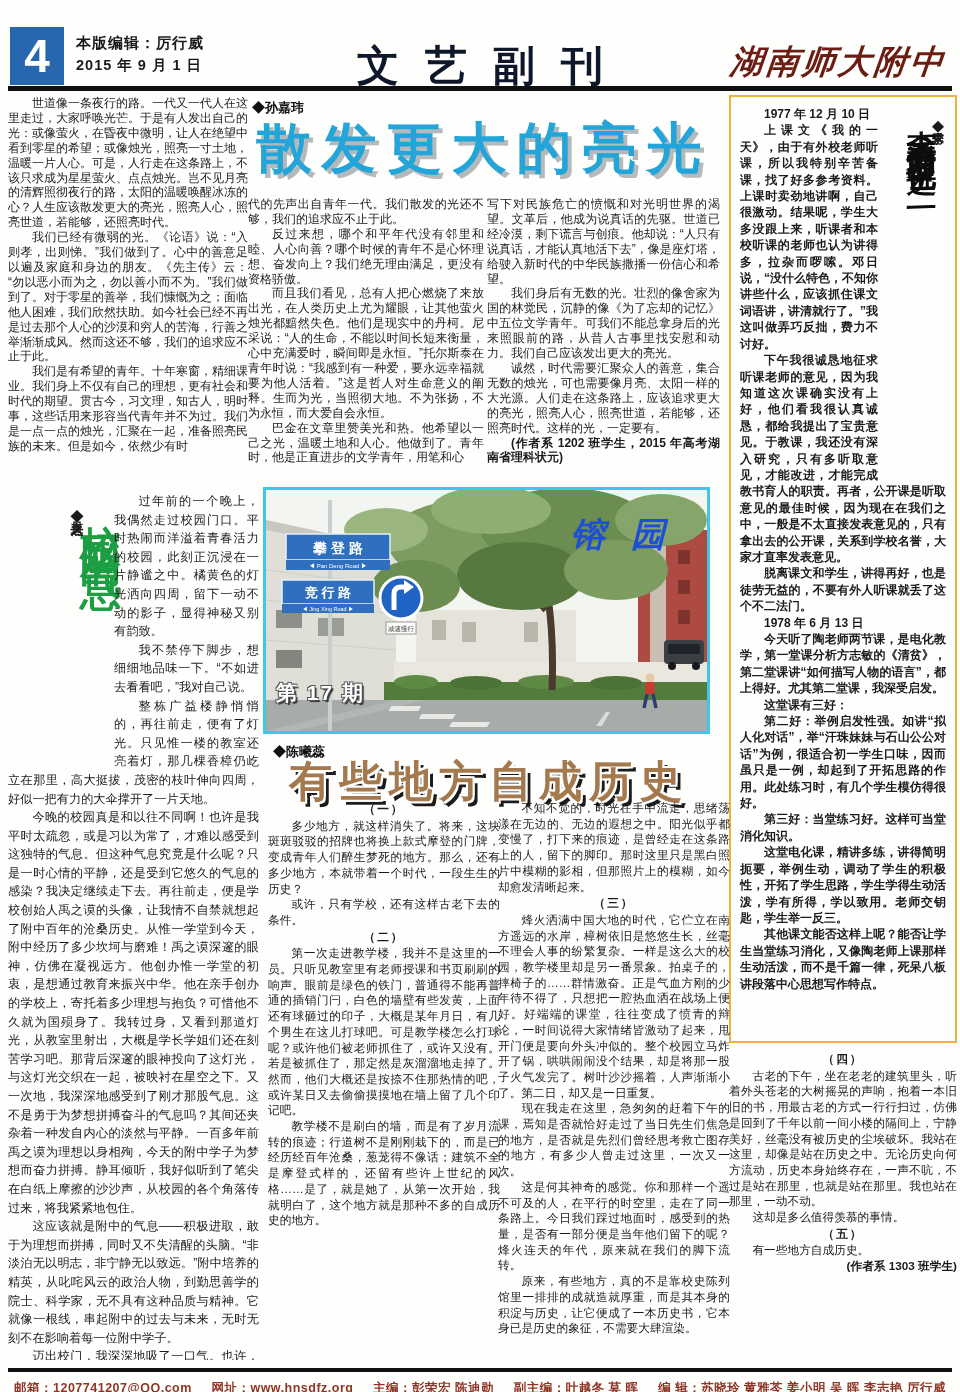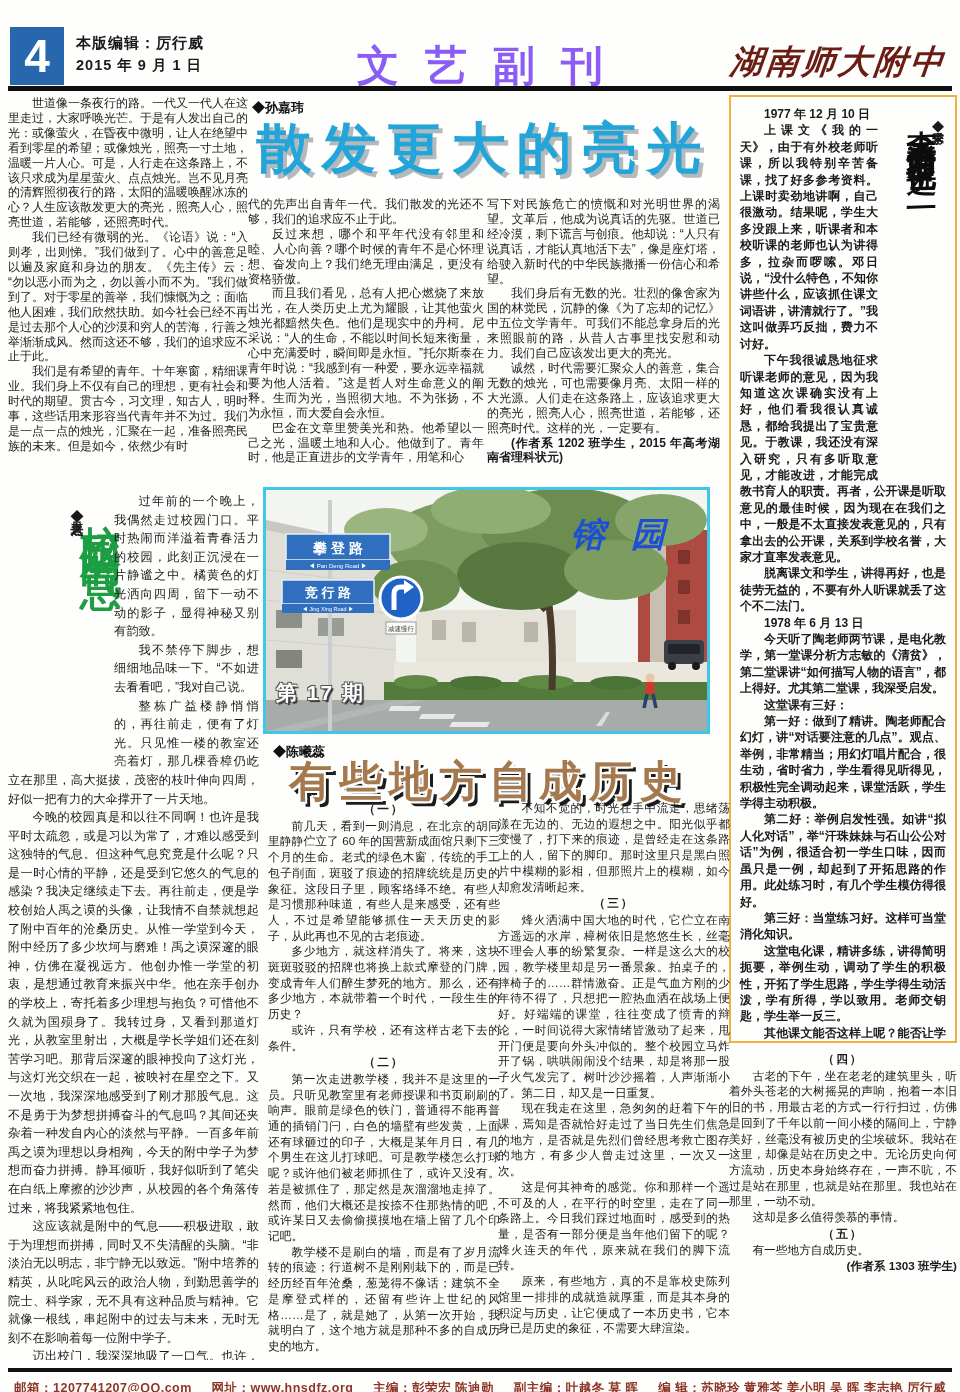--- a/index.html
+++ b/index.html
@@ -9,21 +9,21 @@
 
   
   .masthead { position:absolute; left:0; top:0; width:960px; height:86px; }
   .pagenum-box { position:absolute; left:10px; top:27px; width:54px; height:58px; background:#2767ae; color:#fff;
                  font-size:46px; font-weight:700; text-align:center; line-height:58px; }
   .edition-info { position:absolute; left:76px; top:31px; line-height:1.55; }
   .edition-info .ed { font-size:15px; font-weight:700; letter-spacing:1px; }
   .edition-info .dt { font-size:14.5px; font-weight:700; letter-spacing:1px; }
   .section-title { position:absolute; left:0; right:0; top:38px; text-align:center;
                    font-size:42px; font-weight:700; letter-spacing:26px; text-indent:26px;
-                   font-family:"Liberation Serif", serif; color:#8b5cf6; }
+                   font-family:"Liberation Serif", serif; color:#0f172a; }
   .school-script { position:absolute; right:14px; top:40px; font-size:33px; font-weight:700; font-style:italic;
                    font-family:"DejaVu Serif", serif; color:#6b1d14; letter-spacing:3px; transform:skewX(-6deg); }
   .head-rule { position:absolute; left:8px; right:8px; top:86px; height:5px; background:#101010; }
 
   
   .tcol p { text-indent:2em; text-align:justify; }
   .tcol p.cont { text-indent:0; }
   .tcol p.marker { text-indent:0; text-align:center; font-weight:700; letter-spacing:2px; padding:1px 0; }
   .tcol p.date { font-weight:700; }
   .tcol p.attr { font-weight:700; }
@@ -121,21 +121,20 @@
       <div class="v-title">李求秀老师日记选(二)</div>
     </div>
     <div class="diary-text tcol">
         <p class="date">1977 年 12 月 10 日</p>
         <p>上课文《我的一天》，由于有外校老师听课，所以我特别辛苦备课，找了好多参考资料。上课时卖劲地讲啊，自己很激动。结果呢，学生大多没跟上来，听课者和本校听课的老师也认为讲得多，拉杂而啰嗦。邓日说，“没什么特色，不知你讲些什么，应该抓住课文词语讲，讲清就行了。”我这叫做弄巧反拙，费力不讨好。</p>
         <p>下午我很诚恳地征求听课老师的意见，因为我知道这次课确实没有上好，他们看我很认真诚恳，都给我提出了宝贵意见。于教课，我还没有深入研究，只有多听取意见，才能改进，才能完成教书育人的职责。再者，公开课是听取意见的最佳时候，因为现在在我们之中，一般是不太直接发表意见的，只有拿出去的公开课，关系到学校名誉，大家才直率发表意见。</p>
         <p>脱离课文和学生，讲得再好，也是徒劳无益的，不要有外人听课就丢了这个不二法门。</p>
         <p class="date">1978 年 6 月 13 日</p>
         <p>今天听了陶老师两节课，是电化教学，第一堂课分析方志敏的《清贫》，第二堂课讲“如何描写人物的语言”，都上得好。尤其第二堂课，我深受启发。</p>
         <p>这堂课有三好：</p>
-        <p>第一好：做到了精讲。陶老师配合幻灯，讲“对话要注意的几点”。观点、举例，非常精当；用幻灯唱片配合，很生动，省时省力，学生看得见听得见，积极性完全调动起来，课堂活跃，学生学得主动积极。</p>
         <p>第二好：举例启发性强。如讲“拟人化对话”，举“汗珠妹妹与石山公公对话”为例，很适合初一学生口味，因而虽只是一例，却起到了开拓思路的作用。此处练习时，有几个学生模仿得很好。</p>
         <p>第三好：当堂练习好。这样可当堂消化知识。</p>
         <p>这堂电化课，精讲多练，讲得简明扼要，举例生动，调动了学生的积极性，开拓了学生思路，学生学得生动活泼，学有所得，学以致用。老师交钥匙，学生举一反三。</p>
         <p>其他课文能否这样上呢？能否让学生当堂练习消化，又像陶老师上课那样生动活泼，而不是千篇一律，死呆八板讲段落中心思想写作特点。</p>
       </div>
   </div>
 
   <div class="campus tcol">
     <div class="campus-head">
       <div class="v-title">校园的气息</div>
@@ -239,21 +238,20 @@
       </g>
     </svg>
     <div class="garden-name">镕园</div>
     <div class="issue-label">第 17 期</div>
   </div>
 
   <div class="byline byline-hist">◆陈曦蕊</div>
   <div class="headline-hist">有些地方自成历史</div>
   <div class="hcol1 tcol">
       <p class="marker">（一）</p>
-      <p>前几天，看到一则消息，在北京的胡同里静静伫立了 60 年的国营新成面馆只剩下三个月的生命。老式的绿色木窗，传统的手工包子削面，斑驳了痕迹的招牌统统是历史的象征。这段日子里，顾客络绎不绝。有些人是习惯那种味道，有些人是来感受，还有些人，不过是希望能够抓住一天天历史的影子，从此再也不见的古老痕迹。</p>
       <p>多少地方，就这样消失了。将来，这块斑斑驳驳的招牌也将换上款式摩登的门牌，变成青年人们醉生梦死的地方。那么，还有多少地方，本就带着一个时代，一段生生的历史？</p>
       <p>或许，只有学校，还有这样古老下去的条件。</p>
       <p class="marker">（二）</p>
       <p>第一次走进教学楼，我并不是这里的一员。只听见教室里有老师授课和书页刷刷的响声。眼前是绿色的铁门，普通得不能再普通的插销门闩，白色的墙壁有些发黄，上面还有球砸过的印子，大概是某年月日，有几个男生在这儿打球吧。可是教学楼怎么打球呢？或许他们被老师抓住了，或许又没有。若是被抓住了，那定然是灰溜溜地走掉了。然而，他们大概还是按捺不住那热情的吧，或许某日又去偷偷摸摸地在墙上留了几个印记吧。</p>
       <p>教学楼不是刷白的墙，而是有了岁月流转的痕迹；行道树不是刚刚栽下的，而是已经历经百年沧桑，葱茏得不像话；建筑不全是摩登式样的，还留有些许上世纪的风格……是了，就是她了，从第一次开始，我就明白了，这个地方就是那种不多的自成历史的地方。</p>
     </div>
   <div class="hcol2 tcol">
       <p>不知不觉的，时光在手中流走，思绪荡漾在无边的、无边的遐想之中。阳光似乎都变慢了，打下来的痕迹，是曾经走在这条路上的人，留下的脚印。那时这里只是黑白照片中模糊的影相，但那照片上的模糊，如今却愈发清晰起来。</p>
       <p class="marker">（三）</p>
       <p>烽火洒满中国大地的时代，它伫立在南方遥远的水岸，樟树依旧是悠悠生长，丝毫不理会人事的纷繁复杂。一样是这么大的校园，教学楼里却是另一番景象。拍桌子的，摔椅子的……群情激奋。正是气血方刚的少年待不得了，只想把一腔热血洒在战场上便好。好端端的课堂，往往变成了愤青的辩论，一时间说得大家情绪皆激动了起来，甩开门便是要向外头冲似的。整个校园立马炸开了锅，哄哄闹闹没个结果，却是将那一股子火气发完了。树叶沙沙摇着，人声渐渐小了。第二日，却又是一日重复。</p>

